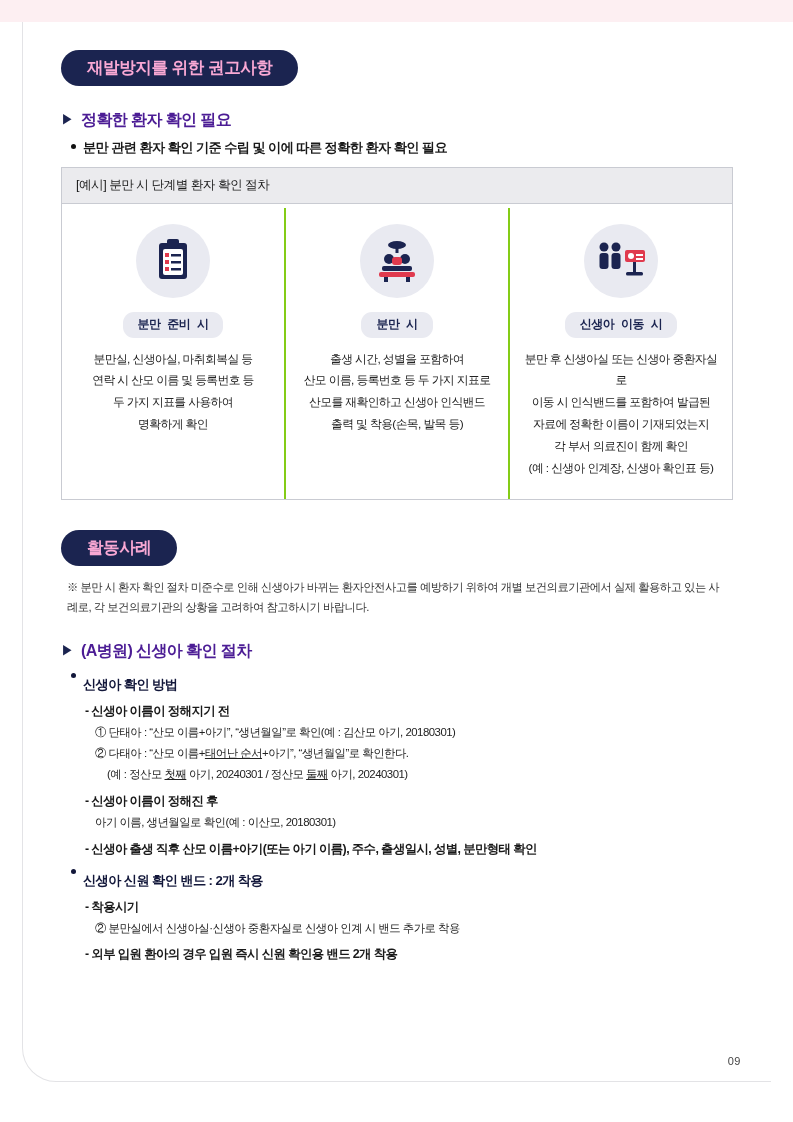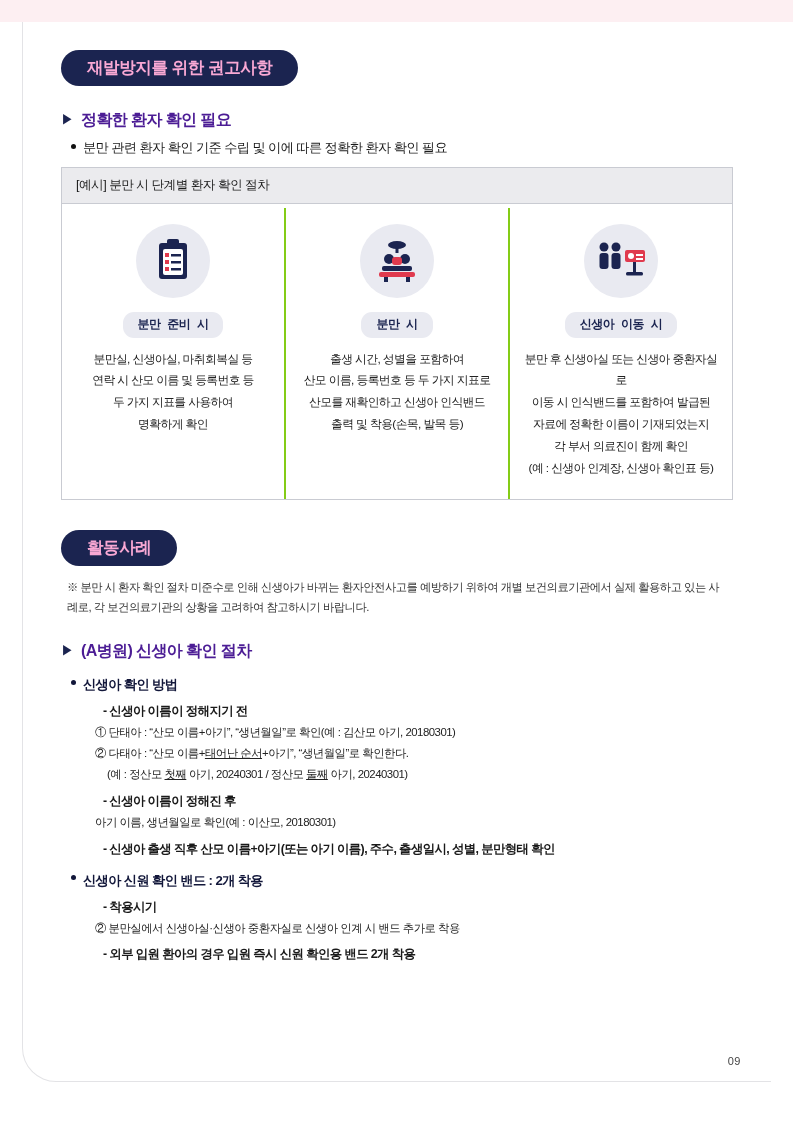--- a/index.html
+++ b/index.html
@@ -77,21 +77,21 @@
     color: #4c1d95;
     letter-spacing: -0.6px;
   }
 
   
   .bullet {
     display: flex;
     align-items: baseline;
     gap: 7px;
     font-size: 13.2px;
-    font-weight: normal;
+    font-weight: bold;
     color: #1a1a1a;
     letter-spacing: -0.6px;
     margin: 8px 0 10px 10px;
   }
   .bullet .dot {
     width: 5px; height: 5px;
     background: #111;
     border-radius: 50%;
     display: inline-block;
     position: relative;
@@ -160,21 +160,21 @@
     font-size: 11.3px;
     line-height: 1.75;
     color: #333;
     letter-spacing: -0.5px;
     margin: 12px 4px 0 6px;
   }
 
   
   .sub-bullet {
     display: flex;
-    align-items: center;
+    align-items: flex-start;
     gap: 7px;
     font-size: 13.2px;
     font-weight: bold;
     color: #12173a;
     letter-spacing: -0.6px;
     margin: 14px 0 4px 10px;
   }
   .sub-bullet .dot {
     width: 5px; height: 5px;
     background: #12173a;
@@ -182,21 +182,21 @@
     display: inline-block;
     position: relative;
     top: -3px;
     flex: none;
   }
   .dash {
     font-size: 12.4px;
     font-weight: bold;
     color: #1a1a1a;
     letter-spacing: -0.6px;
-    margin: 9px 0 3px 42px;
+    margin: 9px 0 3px 24px;
   }
   .plain {
     font-size: 11.4px;
     color: #222;
     letter-spacing: -0.5px;
     line-height: 1.65;
     margin: 2px 0 2px 34px;
   }
   .plain.indent2 {
     margin-left: 46px;

